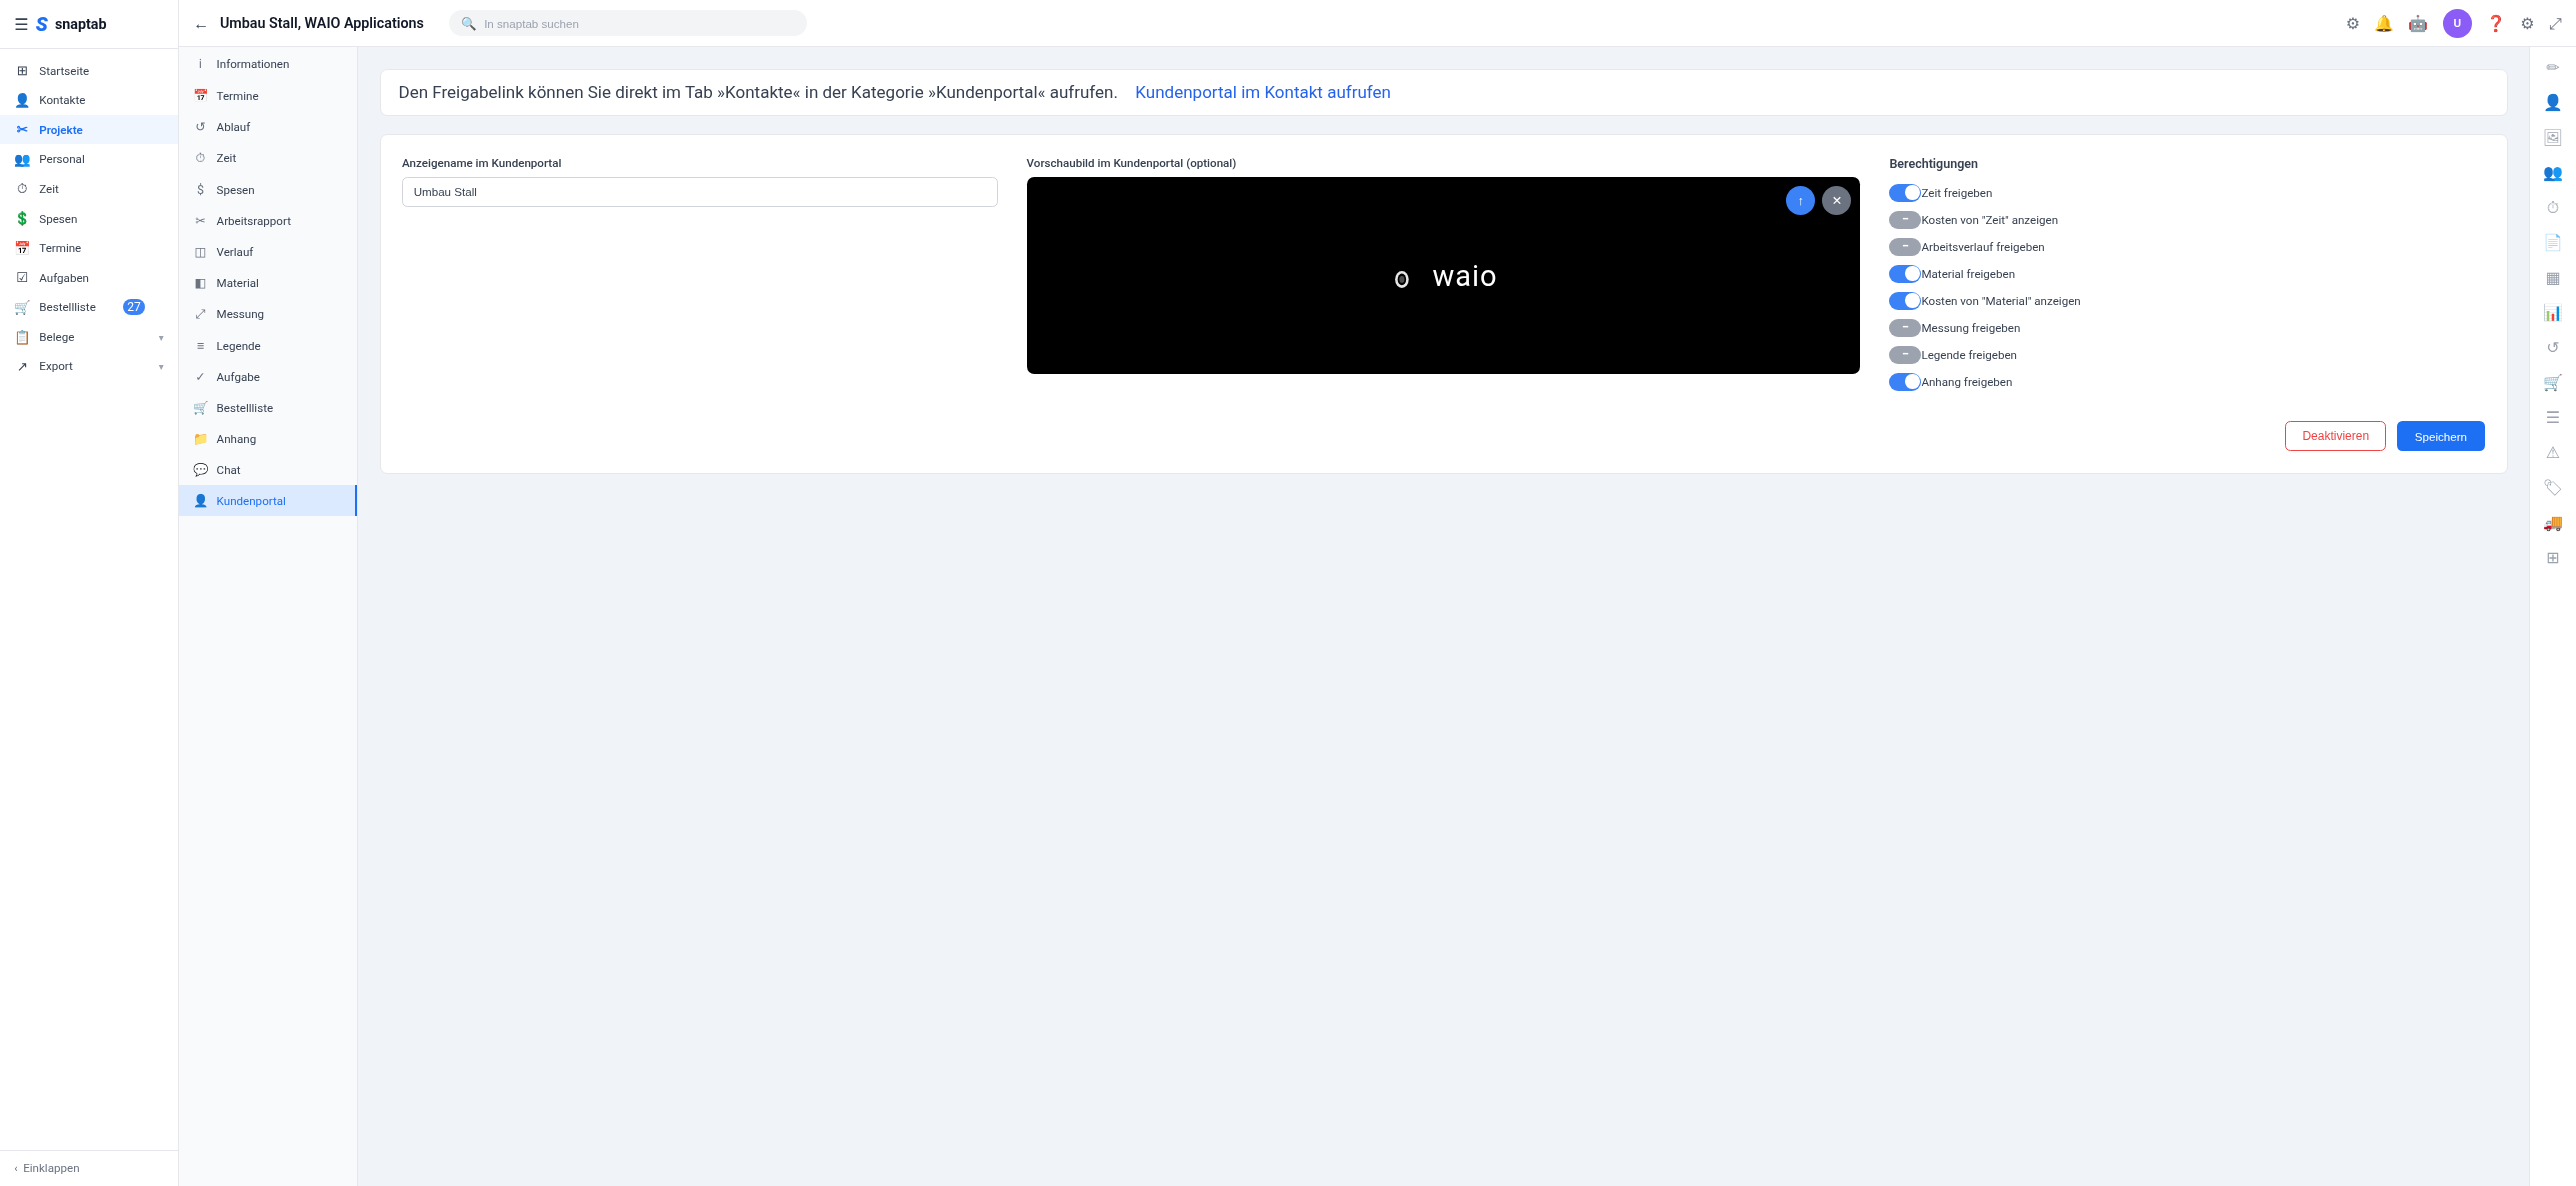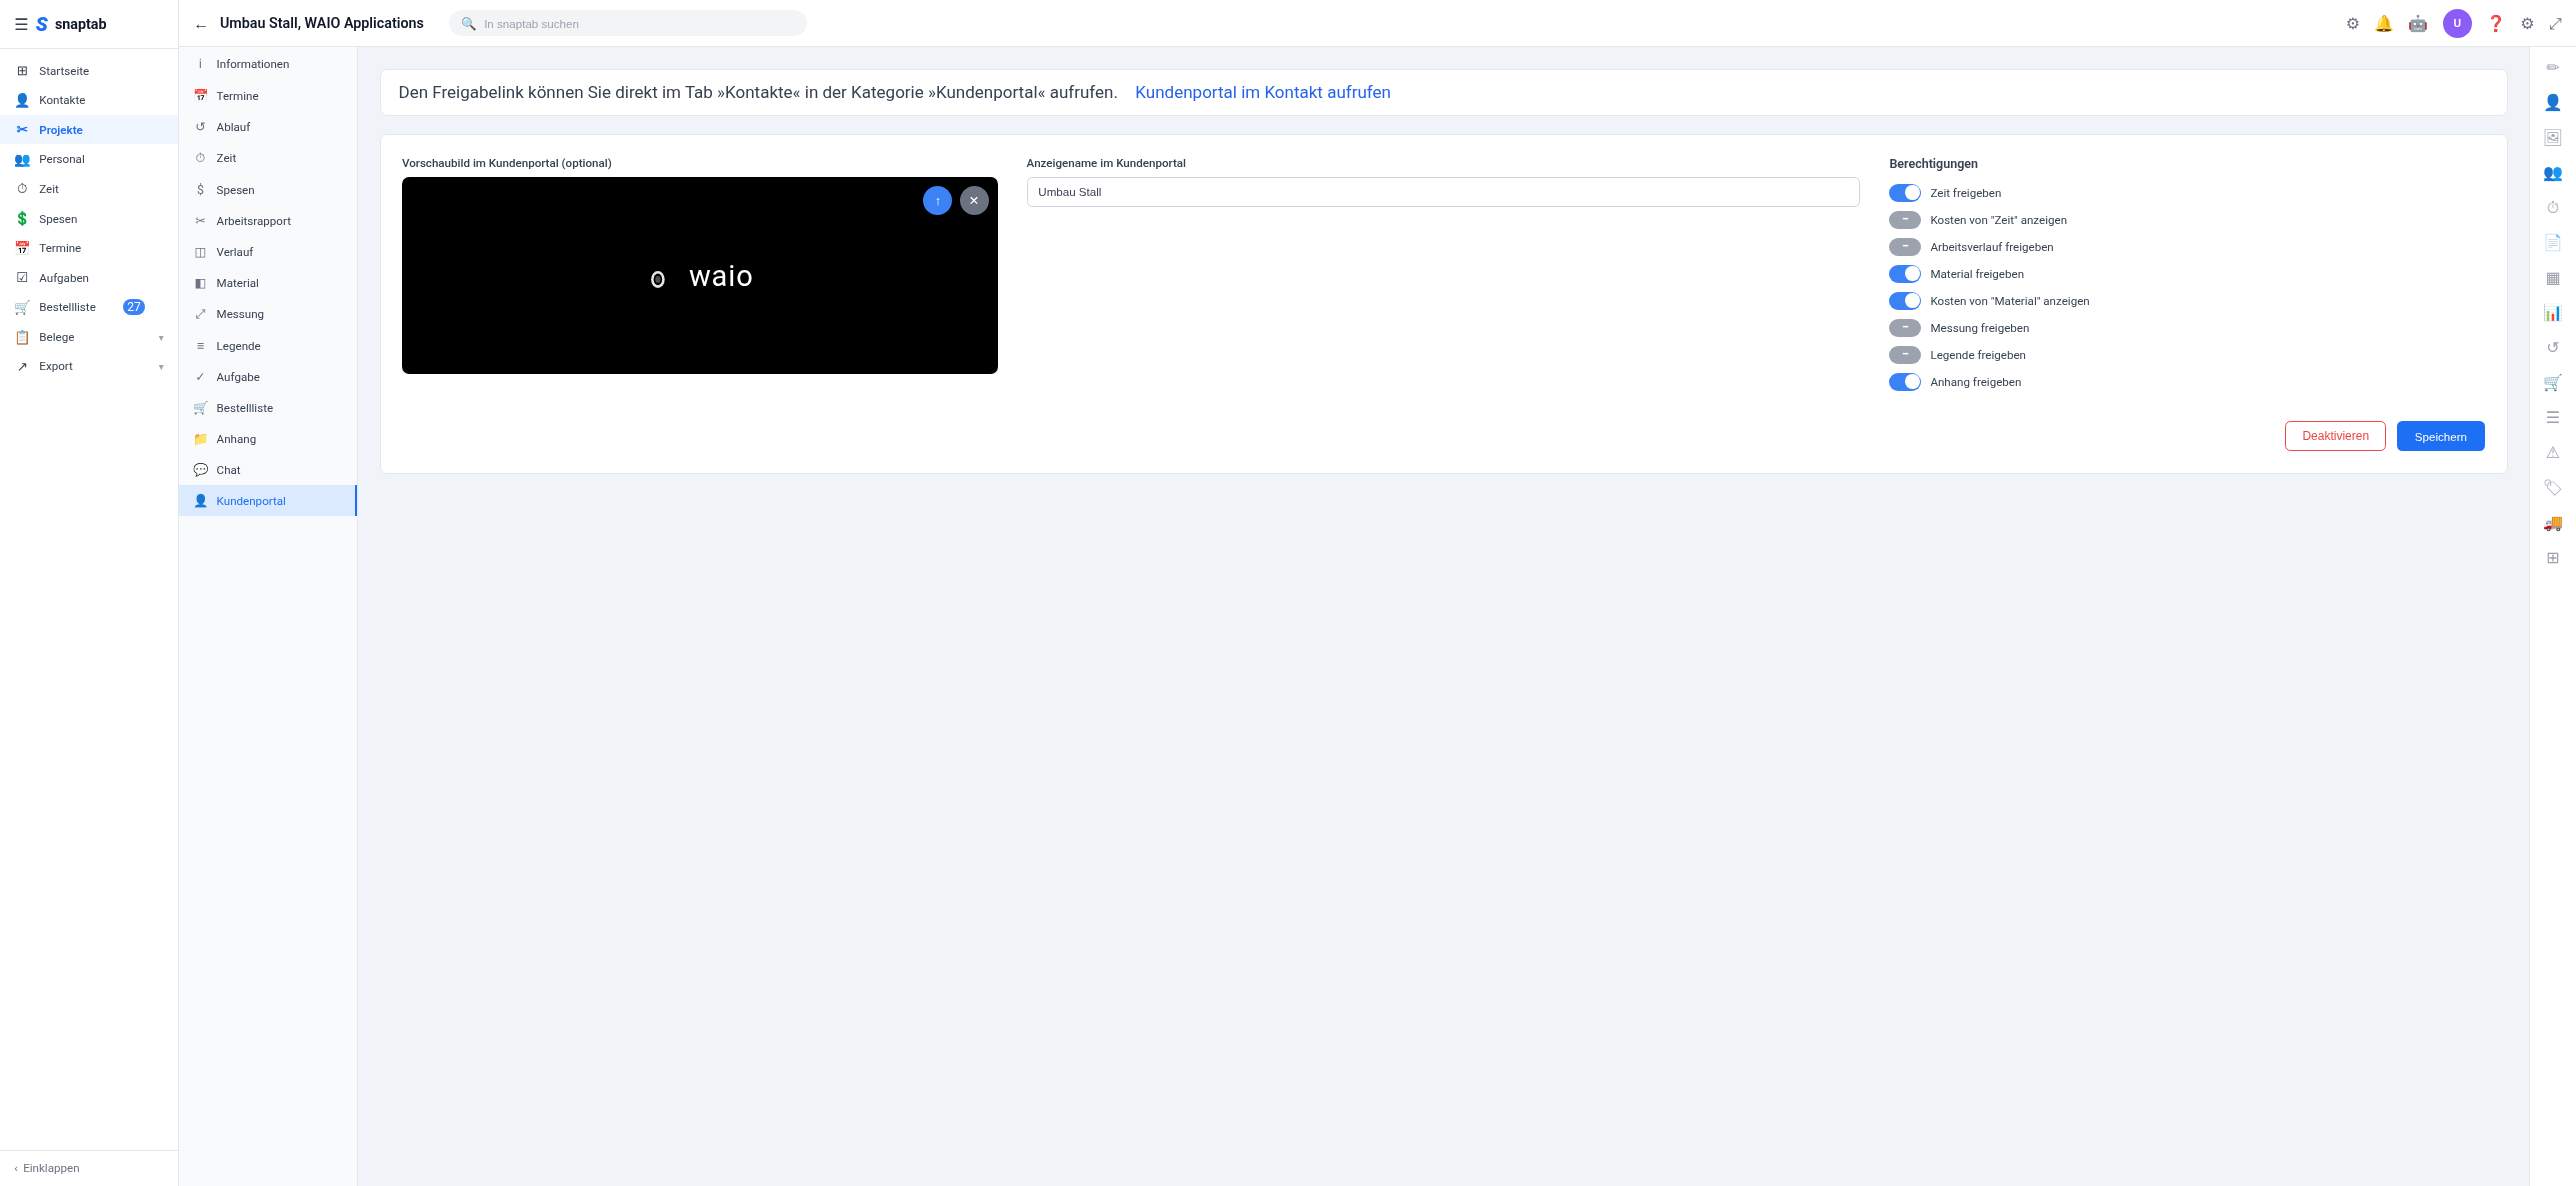--- a/index.html
+++ b/index.html
@@ -224,21 +224,20 @@
     
     .permissions-section h3 {
       font-size: 12.5px;
       font-weight: 600;
       color: #374151;
       margin-bottom: 12.5px;
     }
     .permission-row {
       display: flex;
       align-items: center;
-      gap: 9px;
       margin-bottom: 9px;
     }
     .toggle {
       width: 32px;
       height: 18px;
       border-radius: 9px;
       position: relative;
       cursor: pointer;
       flex-shrink: 0;
       display: flex;
@@ -473,42 +472,42 @@
 
     <div class="main-panel">
 
       <div class="info-bar">
         <span>Den Freigabelink können Sie direkt im Tab »Kontakte« in der Kategorie »Kundenportal« aufrufen.</span>
         <a class="info-link">Kundenportal im Kontakt aufrufen</a>
       </div>
 
       <div class="form-area">
         <div class="form-grid">
+
+          <div class="form-section">
+            <label>Anzeigename im Kundenportal</label>
+            <input class="form-input" type="text" value="Umbau Stall" style="">
+          </div>
 
           <div class="form-section">
             <label>Vorschaubild im Kundenportal (optional)</label>
             <div class="preview-container">
               <div class="preview-logo">
                 <svg class="waio-icon" viewBox="0 0 40 40" fill="none">
                   <ellipse cx="14" cy="24" rx="8" ry="10" fill="white" opacity="0.9"></ellipse>
                   <ellipse cx="14" cy="24" rx="5" ry="7" fill="black"></ellipse>
                   <ellipse cx="14" cy="24" rx="3" ry="4" fill="white" opacity="0.3"></ellipse>
                 </svg>
                 <span class="waio-text">waio</span>
               </div>
               <div class="preview-actions">
                 <button class="preview-btn upload">↑</button>
                 <button class="preview-btn remove">✕</button>
               </div>
             </div>
-          </div>
-
-          <div class="form-section">
-            <label>Anzeigename im Kundenportal</label>
-            <input class="form-input" type="text" value="Umbau Stall" style="">
           </div>
 
           <div class="permissions-section">
             <h3>Berechtigungen</h3>
 
             <div class="permission-row">
               <div class="toggle on">
                 <span class="toggle-check">✓</span>
                 <span class="toggle-knob"></span>
               </div>

